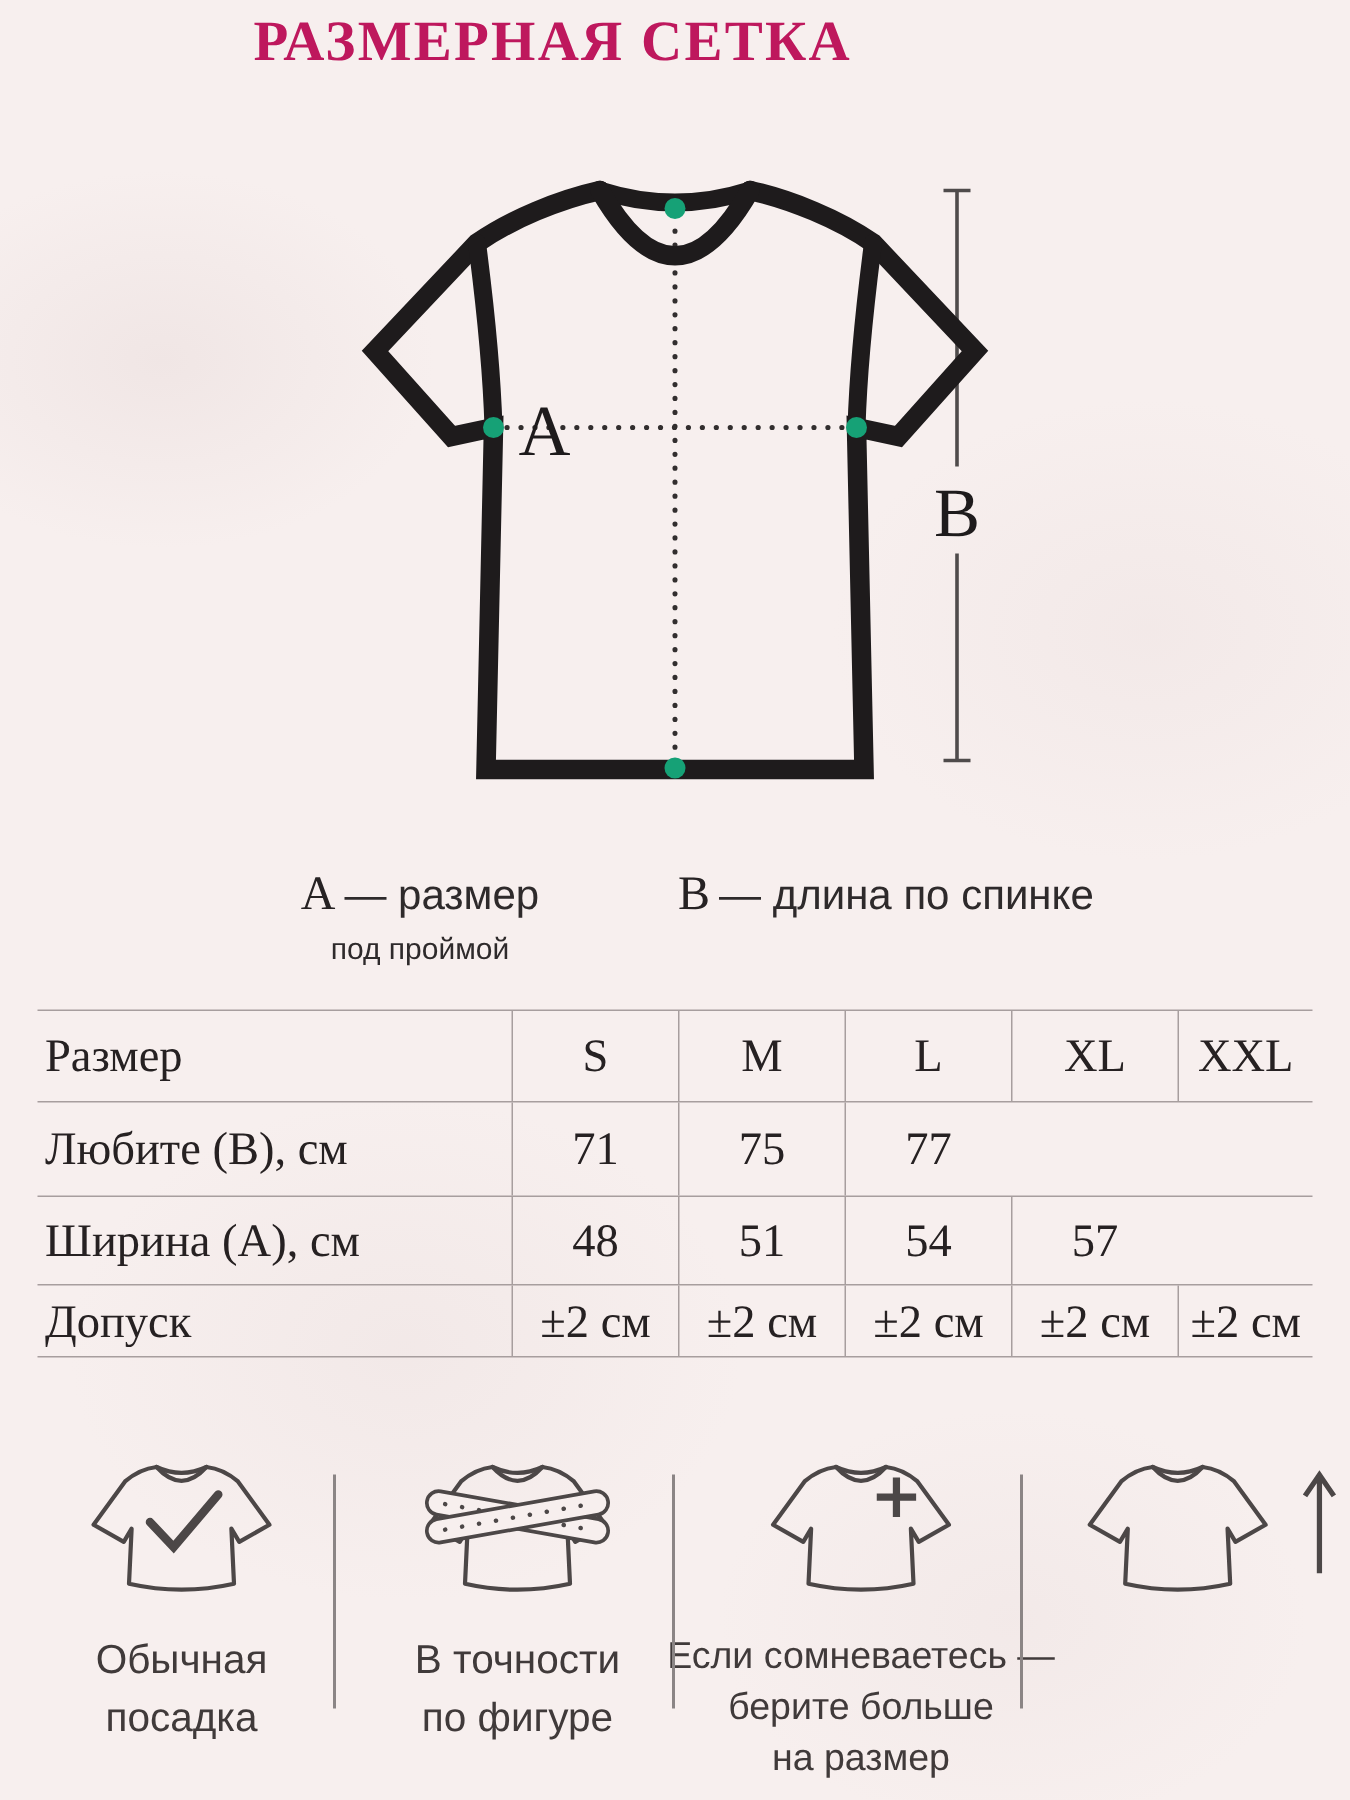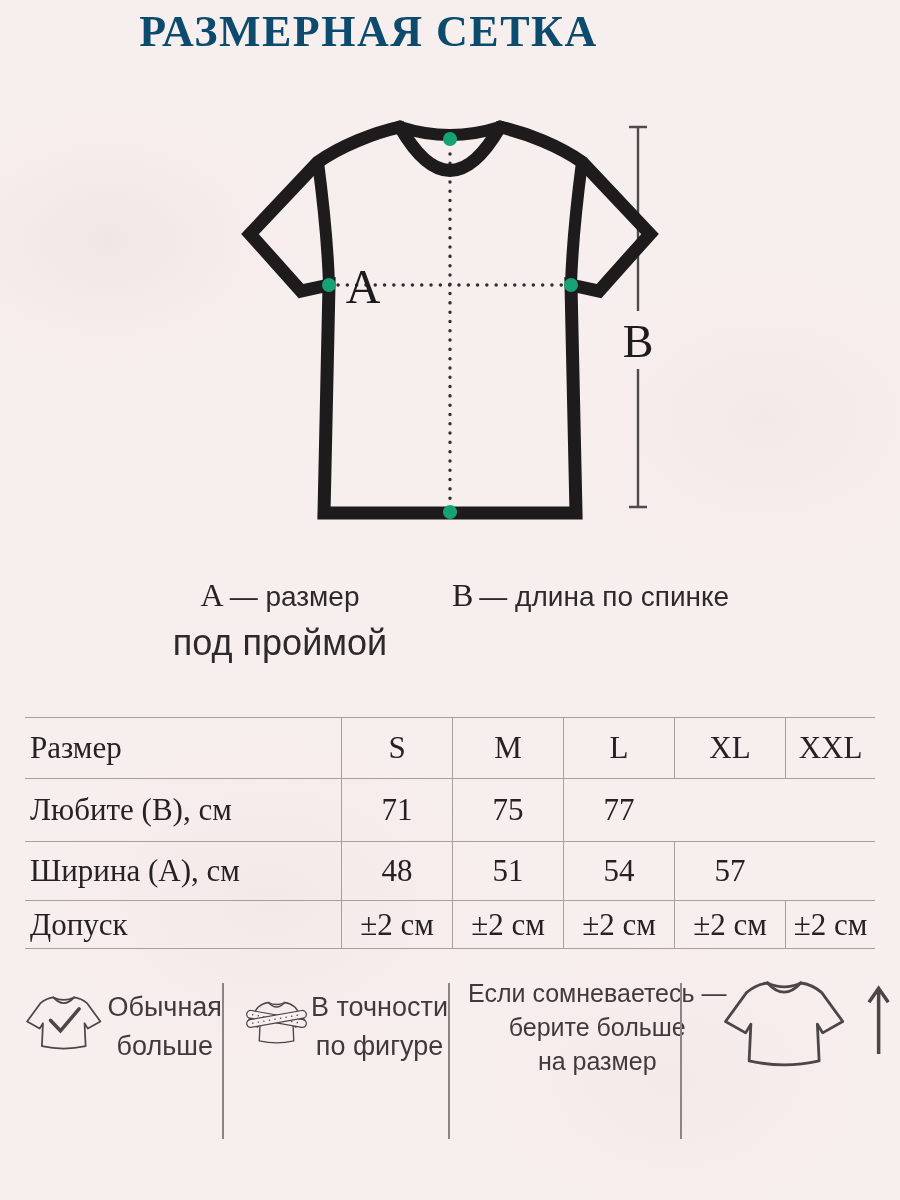--- a/index.html
+++ b/index.html
@@ -13,53 +13,52 @@
       radial-gradient(ellipse 300px 220px at 85% 35%, rgba(236,224,223,.40), transparent 70%),
       radial-gradient(ellipse 320px 240px at 30% 75%, rgba(233,221,220,.35), transparent 70%),
       radial-gradient(ellipse 280px 200px at 75% 90%, rgba(236,225,224,.40), transparent 70%);
     overflow:hidden;
     color:#211d1e;
   }
   .title {
     position:absolute; top:6px; left:0; width:737px;
     text-align:center;
     font-family:"Liberation Serif", serif;
-    font-weight:600; font-size:44px; letter-spacing:1.5px;
-    color:#0c4a6e;
+    font-weight:600; font-size:38px; letter-spacing:1.5px;
+    color:#be185d;
   }
   .diagram-wrap { position:absolute; left:230px; top:100px; width:470px; height:440px; }
 
   
   .legend-a { position:absolute; left:158px; top:578px; width:244px; text-align:center; }
   .legend-b { position:absolute; left:452px; top:578px; width:364px; text-align:left; }
   .legend-line { font-size:28px; color:#2e2a2b; line-height:34px; }
   .legend-letter { font-family:"Liberation Serif", serif; font-size:32px; color:#262223; margin-right:6px; }
-  .legend-sub { font-size:36px; color:#2e2a2b; margin-top:8px; }
+  .legend-sub { font-size:20px; color:#2e2a2b; margin-top:8px; }
 
   
   .size-table {
     position:absolute; left:25px; top:673px; width:850px;
     font-family:"Liberation Serif", serif; font-size:31px; color:#262122;
     border-top:1.5px solid #a79e9e;
-    margin-top:44px;
   }
   .t-row { display:grid; grid-template-columns:316px 111px 111px 111px 111px 1fr; border-bottom:1.5px solid #a79e9e; }
   .t-row.r-header { height:61px; }
   .t-row.r-1 { height:63px; }
   .t-row.r-2 { height:59px; }
   .t-row.r-3 { height:48px; }
   .t-cell { display:flex; align-items:center; justify-content:center; border-left:1.2px solid #a79e9e; }
   .t-cell.first { justify-content:flex-start; padding-left:5px; border-left:none; }
 
   
   .fit-guide {
     position:absolute; left:0; top:958px; width:900px;
     display:grid; grid-template-columns:222px 226px 232px 220px;
   }
-  .fit-item { display:flex; flex-direction:row; align-items:center;margin-left:20px; }
+  .fit-item { display:flex; flex-direction:column; align-items:center;margin-left:20px; }
   .fit-icon { margin-top:6px; }
   .fit-caption { margin-top:18px; text-align:center; color:#403a3a; }
   .cap-lg .cap-line { font-size:27px; line-height:39px; }
   .cap-sm .cap-line { font-size:25px; line-height:34px; }
   .cap-line { display:block; white-space:nowrap; }
   .fit-divider { position:absolute; top:983px; width:1.5px; height:156px; background:#8b8585; }
   .fd-1 { left:222px; } .fd-2 { left:448px; } .fd-3 { left:680px; }
 </style>
 </head>
 <body>
@@ -147,21 +146,21 @@
     <svg class="fit-icon" width="140" height="105" viewBox="0 0 160 120">
       <g fill="none" stroke="#4c4747" stroke-width="3.2" stroke-linecap="round" stroke-linejoin="round">
         <path d="M 61 16 C 52 17 44 21 37 27 L 13 60 L 36 73 L 42 63 L 40 105 Q 80 114 120 105 L 118 63 L 124 73 L 147 60 L 123 27 C 116 21 108 17 99 16"></path>
         <path d="M 61 16 Q 80 25 99 16"></path>
         <path d="M 61 16 Q 80 37 99 16"></path>
       </g>
       <path d="M 56 58 L 74 77 L 108 37" fill="none" stroke="#4c4747" stroke-width="6.5" stroke-linecap="round" stroke-linejoin="miter"></path>
     </svg>
     <div class="fit-caption cap-lg">
       <span class="cap-line">Обычная</span>
-      <span class="cap-line">больше</span>
+      <span class="cap-line">посадка</span>
     </div>
   </div>
 
   <div class="fit-item">
     <svg class="fit-icon" width="140" height="105" viewBox="0 0 160 120">
       <g fill="none" stroke="#4c4747" stroke-width="3.2" stroke-linecap="round" stroke-linejoin="round">
         <path d="M 61 16 C 52 17 44 21 37 27 L 13 60 L 36 73 L 42 63 L 40 105 Q 80 114 120 105 L 118 63 L 124 73 L 147 60 L 123 27 C 116 21 108 17 99 16"></path>
         <path d="M 61 16 Q 80 25 99 16"></path>
         <path d="M 61 16 Q 80 37 99 16"></path>
       </g>

